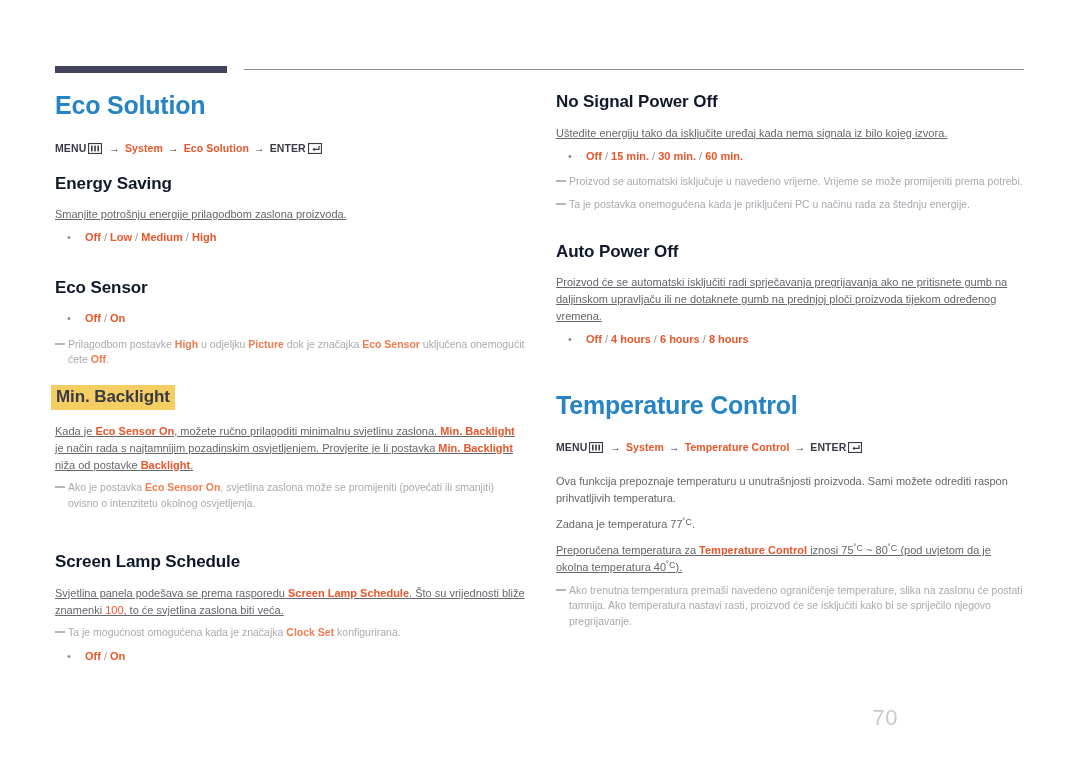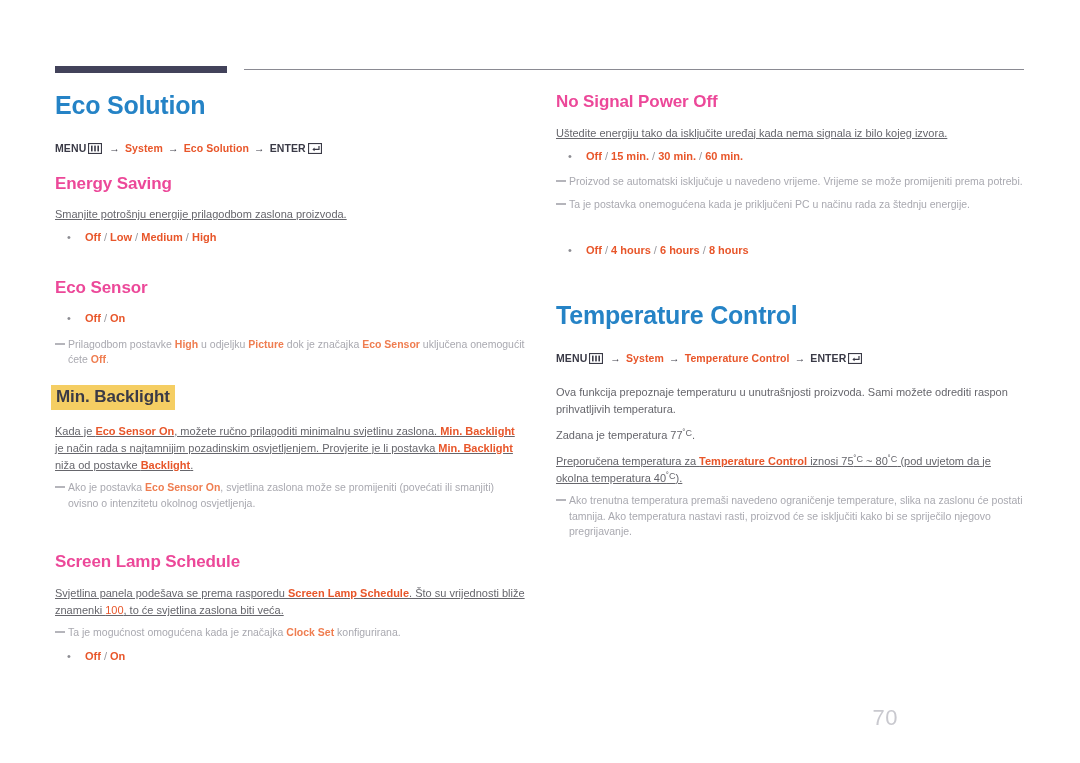--- a/index.html
+++ b/index.html
@@ -61,21 +61,21 @@
     font-size: 25px;
     font-weight: bold;
     color: #2583c6;
     margin: 0 0 22px 0;
     letter-spacing: -0.2px;
     line-height: 1.1;
   }
   h2.sub-title {
     font-size: 17px;
     font-weight: bold;
-    color: #ec4899;
+    color: #0f172a;
     margin: 0 0 13px 0;
     letter-spacing: -0.1px;
     line-height: 1.15;
   }
   h2.sub-title.hl {
     display: inline-block;
     background: #f5ce63;
     color: #3a3a46;
     padding: 2px 5px 3px 5px;
     margin-left: -4px;
@@ -266,20 +266,22 @@
       <span class="note-dash"></span>
       <span class="note-text">Proizvod se automatski isključuje u navedeno vrijeme. Vrijeme se može promijeniti prema potrebi.</span>
     </div>
     <div class="note">
       <span class="note-dash"></span>
       <span class="note-text">Ta je postavka onemogućena kada je priključeni PC u načinu rada za štednju energije.</span>
     </div>
 
     <div class="gap-md"></div>
 
+    <h2 class="sub-title">Auto Power Off</h2>
+    <p class="body tight">Proizvod će se automatski isključiti radi sprječavanja pregrijavanja ako ne pritisnete gumb na daljinskom upravljaču ili ne dotaknete gumb na prednjoj ploči proizvoda tijekom određenog vremena.</p>
     <div class="opt-row">
       <span class="opt-bullet">•</span>
       <span class="opt-text"><span>Off</span><span class="sep"> / </span><span>4 hours</span><span class="sep"> / </span><span>6 hours</span><span class="sep"> / </span><span>8 hours</span></span>
     </div>
 
     <div class="gap-lg"></div>
 
     <h1 class="section-title">Temperature Control</h1>
 
     <div class="menu-path">

